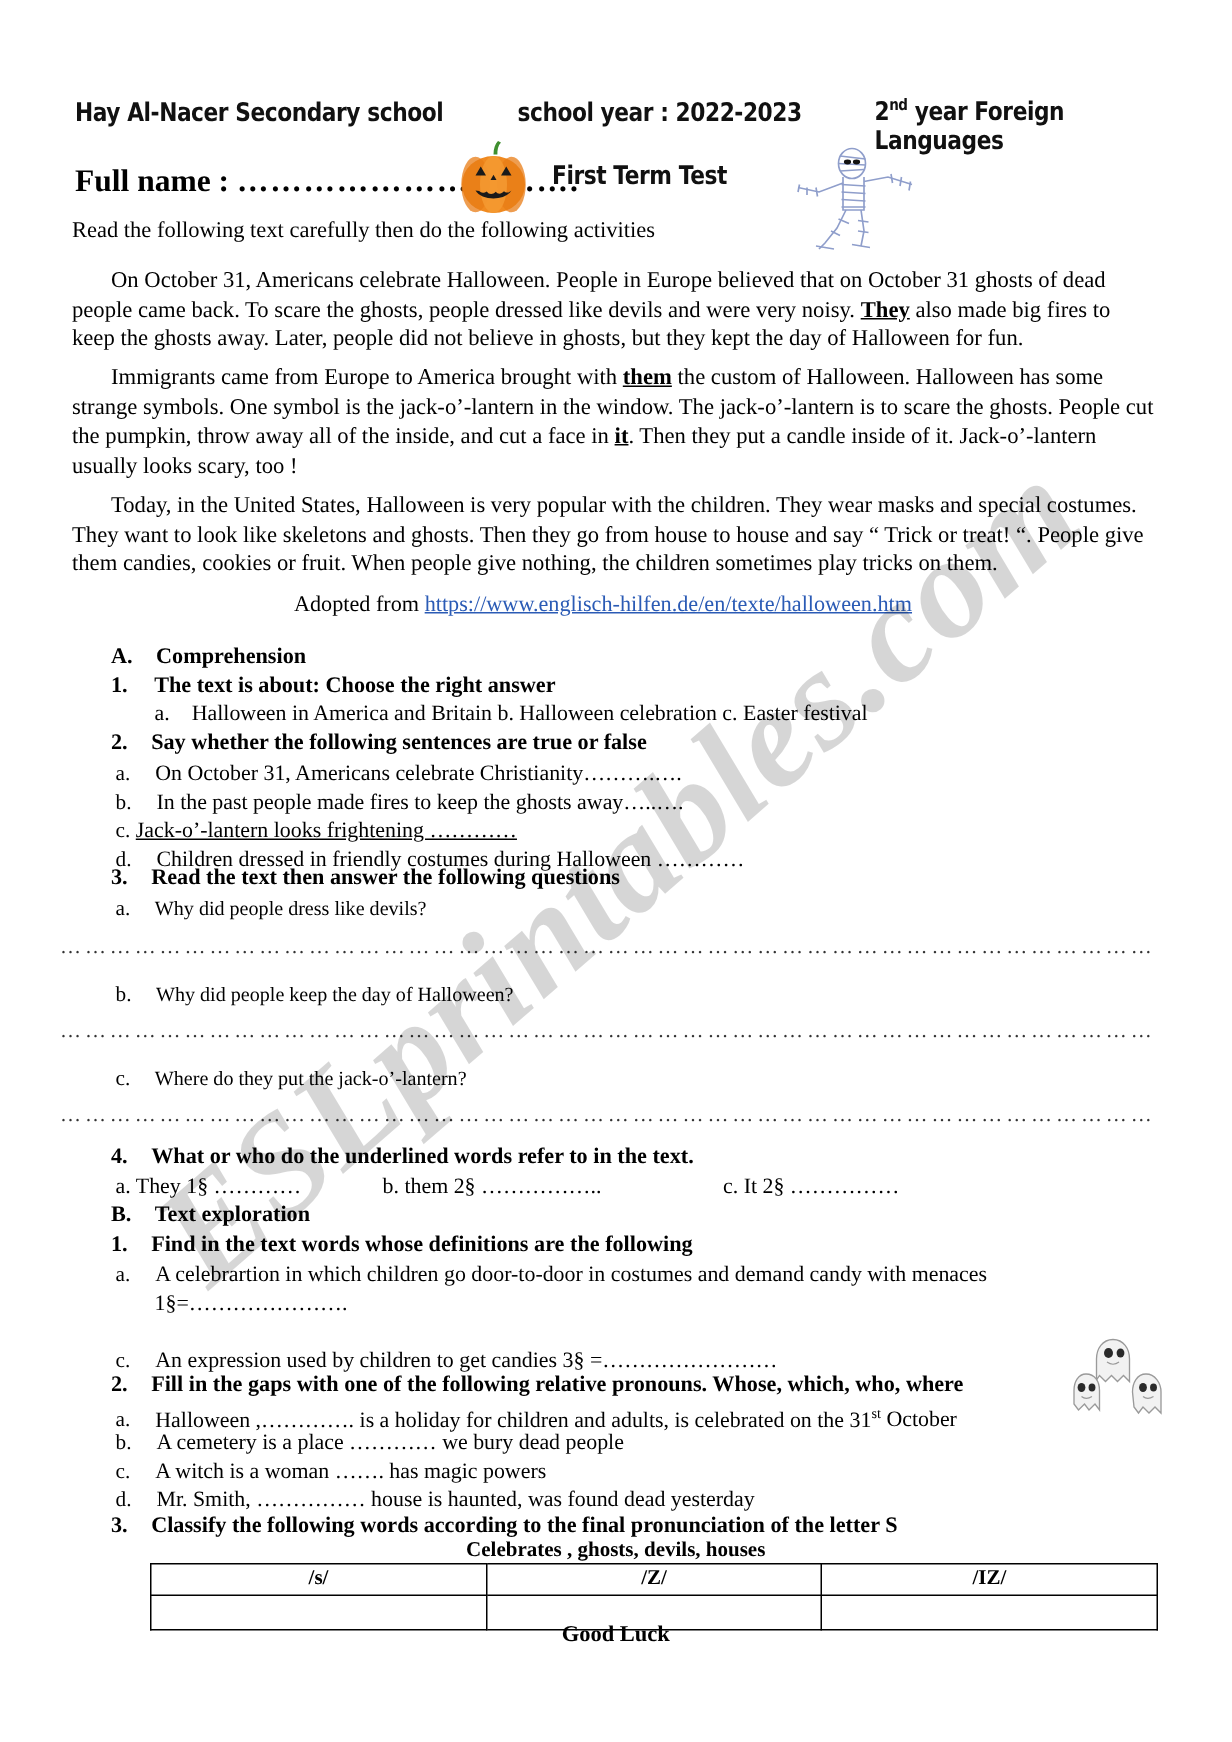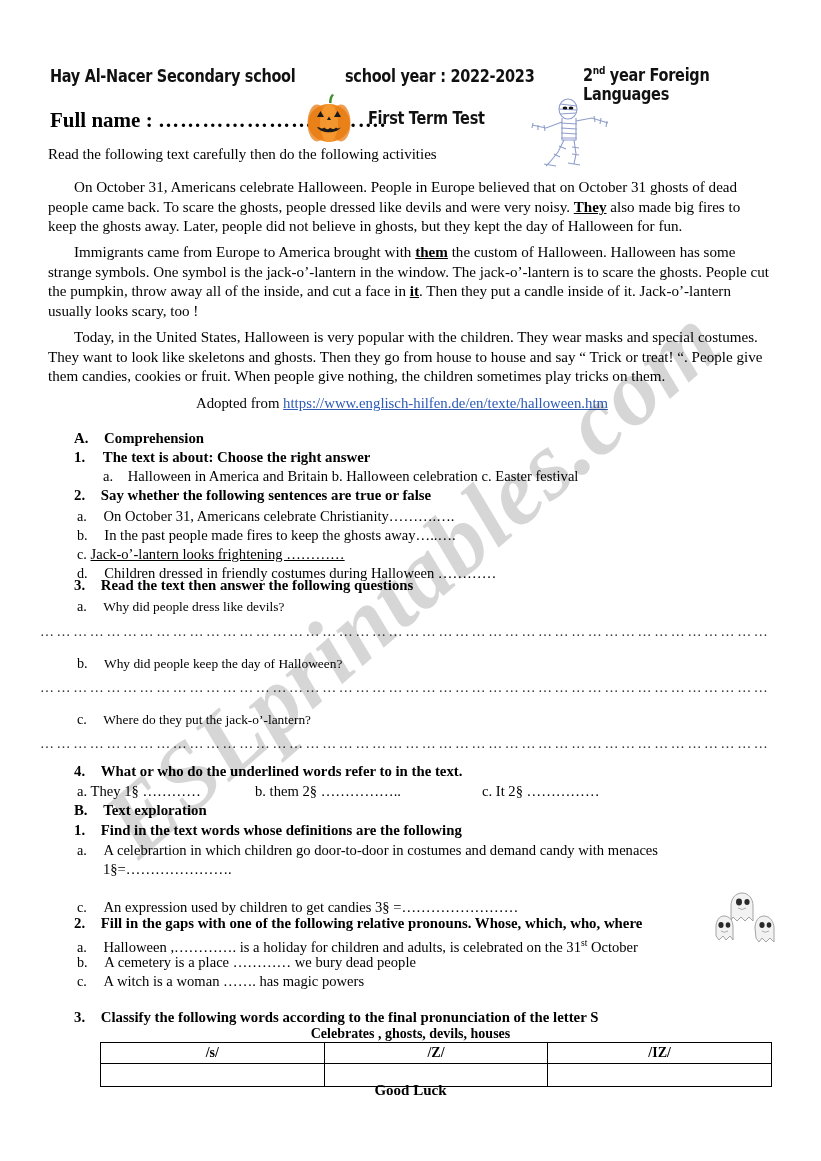--- a/index.html
+++ b/index.html
@@ -403,20 +403,24 @@
       <span style="margin-left:13px;">Halloween ,…………. is a holiday for children and adults, is celebrated on the 31</span><sup class="ord">st</sup><span> October</span>
     </div>
     <div class="ex" style="left:77px; top:953px;">
       <span class="marker-lite" style="position:static;">b.</span>
       <span style="margin-left:13px;">A cemetery is a place ………… we bury dead people</span>
     </div>
     <div class="ex" style="left:77px; top:972px;">
       <span class="marker-lite" style="position:static;">c.</span>
       <span style="margin-left:13px;">A witch is a woman ……. has magic powers</span>
     </div>
+    <div class="ex" style="left:77px; top:991px;">
+      <span class="marker-lite" style="position:static;">d.</span>
+      <span style="margin-left:13px;">Mr. Smith, …………… house is haunted, was found dead yesterday</span>
+    </div>
 
     <div class="ex" style="left:74px; top:1008px;">
       <span class="lbl-bold">3.</span>
       <span class="lbl-bold" style="margin-left:12px;">Classify the following words according to the final pronunciation of the letter S</span>
     </div>
 
     <div class="center-bold" style="top:1026px;">Celebrates , ghosts, devils, houses</div>
 
     <table class="tbl">
       <tbody>

